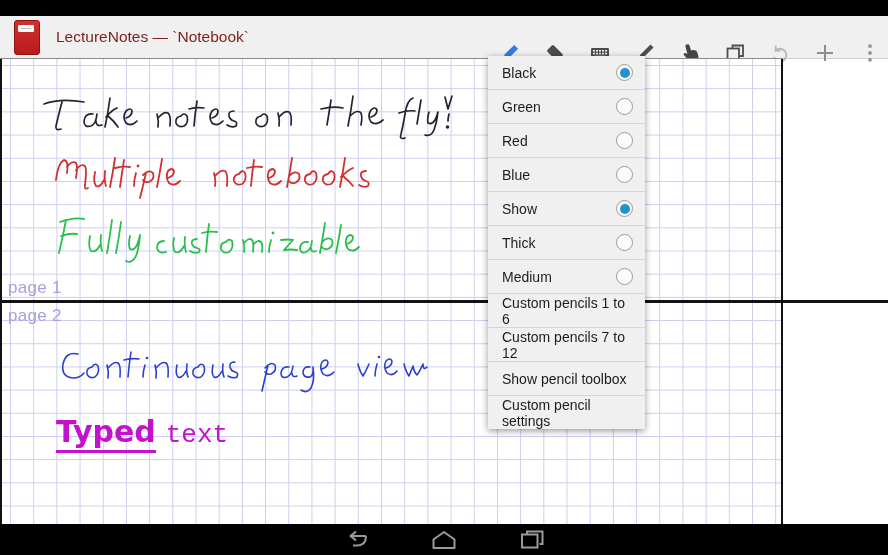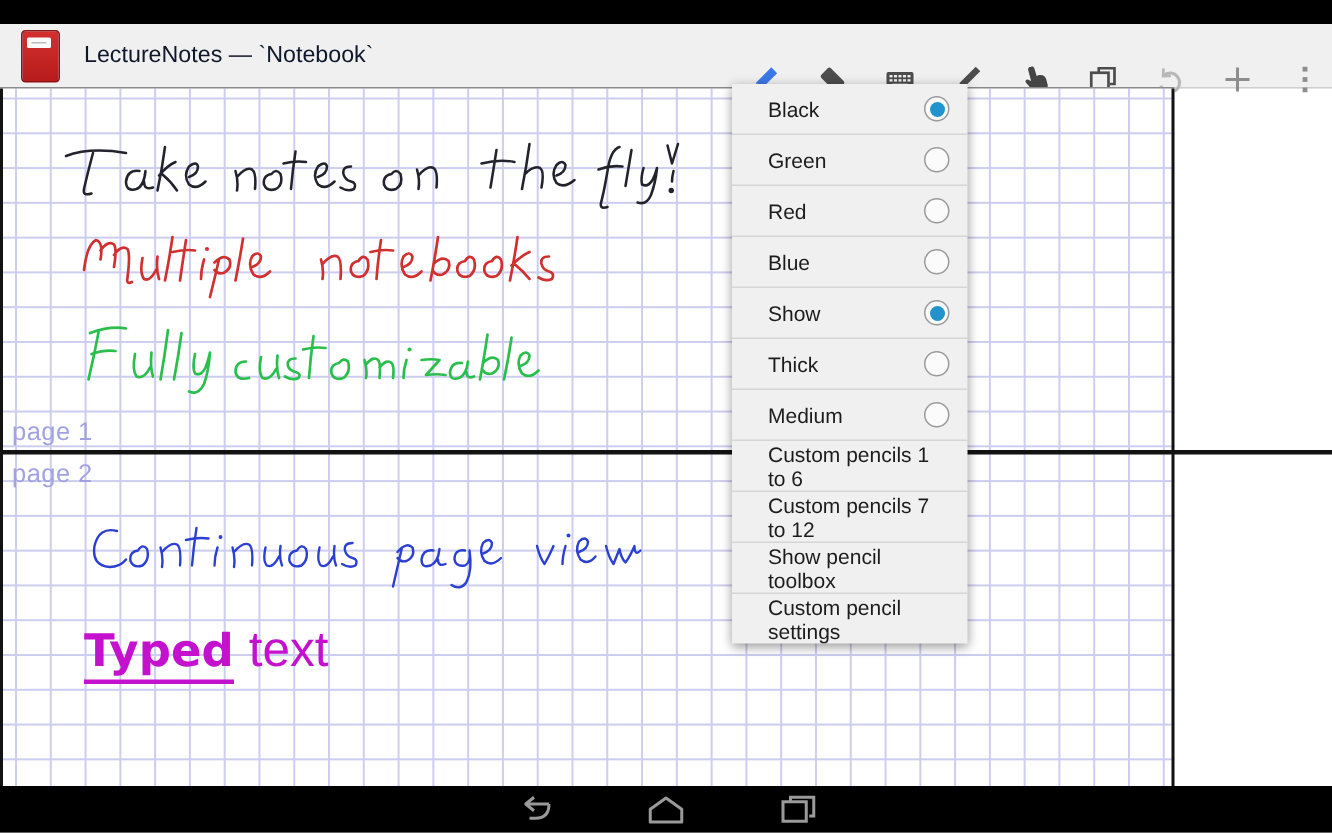--- a/index.html
+++ b/index.html
@@ -11,21 +11,21 @@
 
   
   #action-bar{position:absolute;left:0;top:16px;width:888px;height:42px;
               background:#f0f0f0;border-bottom:1px solid #cfcfcf;
               display:flex;align-items:center;}
   #app-icon{width:24px;height:33px;margin-left:14px;background:linear-gradient(#d32f2f,#b71c1c);
             border:1px solid #8e1414;border-radius:3px;position:relative;flex:0 0 auto;}
   #app-icon .label{position:absolute;left:3px;top:4px;width:16px;height:7px;background:#fafafa;
                    border-radius:1px;}
   #app-icon .label::after{content:"";position:absolute;left:3px;top:3px;width:10px;height:1px;background:#bbb;}
-  #bar-title{margin-left:16px;font-size:15.5px;color:#0f172a;white-space:nowrap;}
+  #bar-title{margin-left:16px;font-size:15.5px;color:#7f1d1d;white-space:nowrap;}
 
   #toolbar{position:absolute;left:498px;top:25px;display:flex;gap:21px;}
   .tool{width:24px;height:24px;position:relative;cursor:pointer;}
   .tool svg{display:block;}
   #pencil-corner{position:absolute;right:2px;bottom:0;width:4px;height:4px;background:#111;}
 
   
   #canvas{position:absolute;left:0;top:58px;width:783px;height:466px;background:#fff;
     background-image:linear-gradient(to right,#cdcdef 1px,transparent 1px),
                      linear-gradient(to bottom,#cdcdef 1px,transparent 1px);
@@ -35,27 +35,27 @@
   #edge-left{left:0;} #edge-right{right:0;}
   #page-divider{position:absolute;left:0;top:241px;width:888px;height:2.5px;background:#121212;}
   .page-label{position:absolute;left:8px;font-size:17px;color:#a2a2e0;letter-spacing:.3px;}
   #page-label-1{top:219px;}
   #page-label-2{top:247px;}
   #ink{position:absolute;left:0;top:0;}
 
   #typed-text{position:absolute;left:56px;top:355px;white-space:nowrap;}
   #typed-bold{font-family:"DejaVu Sans",sans-serif;font-weight:bold;font-size:30px;
               border-bottom:3.5px solid;padding-bottom:1px;}
-  #typed-serif{font-family:Liberation Sans, sans-serif;font-size:33px;margin-left:10px;}
+  #typed-serif{font-family:Liberation Mono, monospace;font-size:26px;margin-left:10px;}
 
   
   #pencil-menu{position:absolute;left:488px;top:56px;width:157px;background:#f0f0f0;
                box-shadow:0 2px 7px rgba(0,0,0,.4);z-index:5;}
   .menu-row{height:33px;display:flex;align-items:center;justify-content:space-between;
-            padding:0 12px 0 24px;border-bottom:1px solid #d6d6d6;cursor:pointer;}
+            padding:0 12px 0 14px;border-bottom:1px solid #d6d6d6;cursor:pointer;}
   .menu-row:last-child{border-bottom:none;}
   .menu-row .lbl{font-size:14px;color:#1c1c1c;}
   .radio{width:15px;height:15px;border-radius:50%;border:1.5px solid #9a9a9a;
          background:#fbfbfb;position:relative;flex:0 0 auto;}
   .radio.sel::after{content:"";position:absolute;left:2.5px;top:2.5px;width:10px;height:10px;
                     border-radius:50%;background:#2293cc;}
 
   
   #nav-bar{position:absolute;left:0;top:524px;width:888px;height:31px;background:#000;
            display:flex;align-items:center;justify-content:center;gap:60px;}

